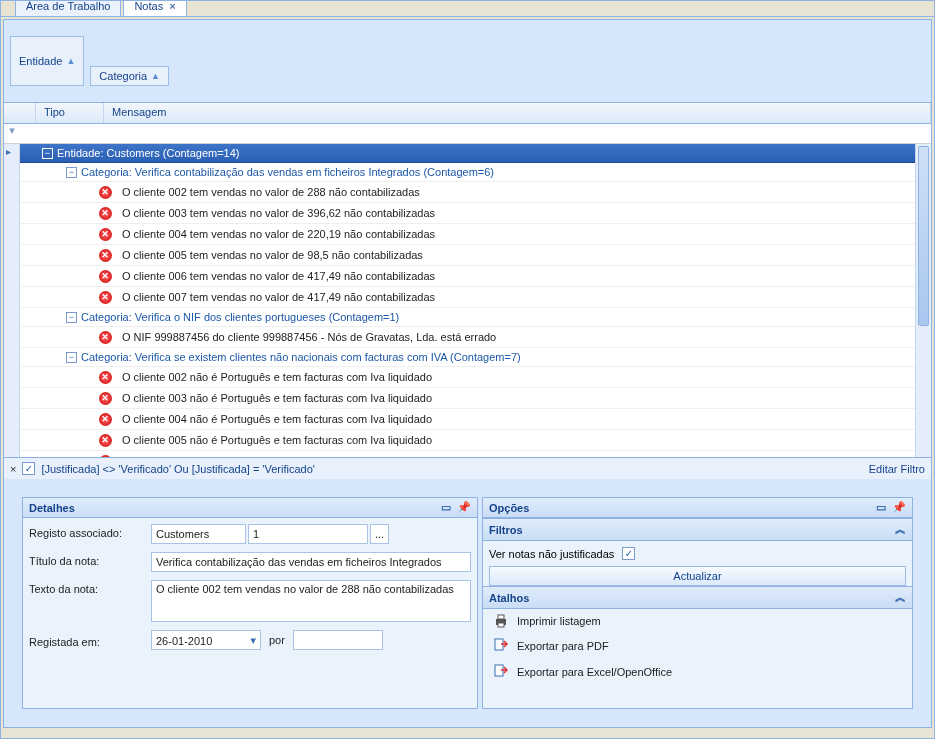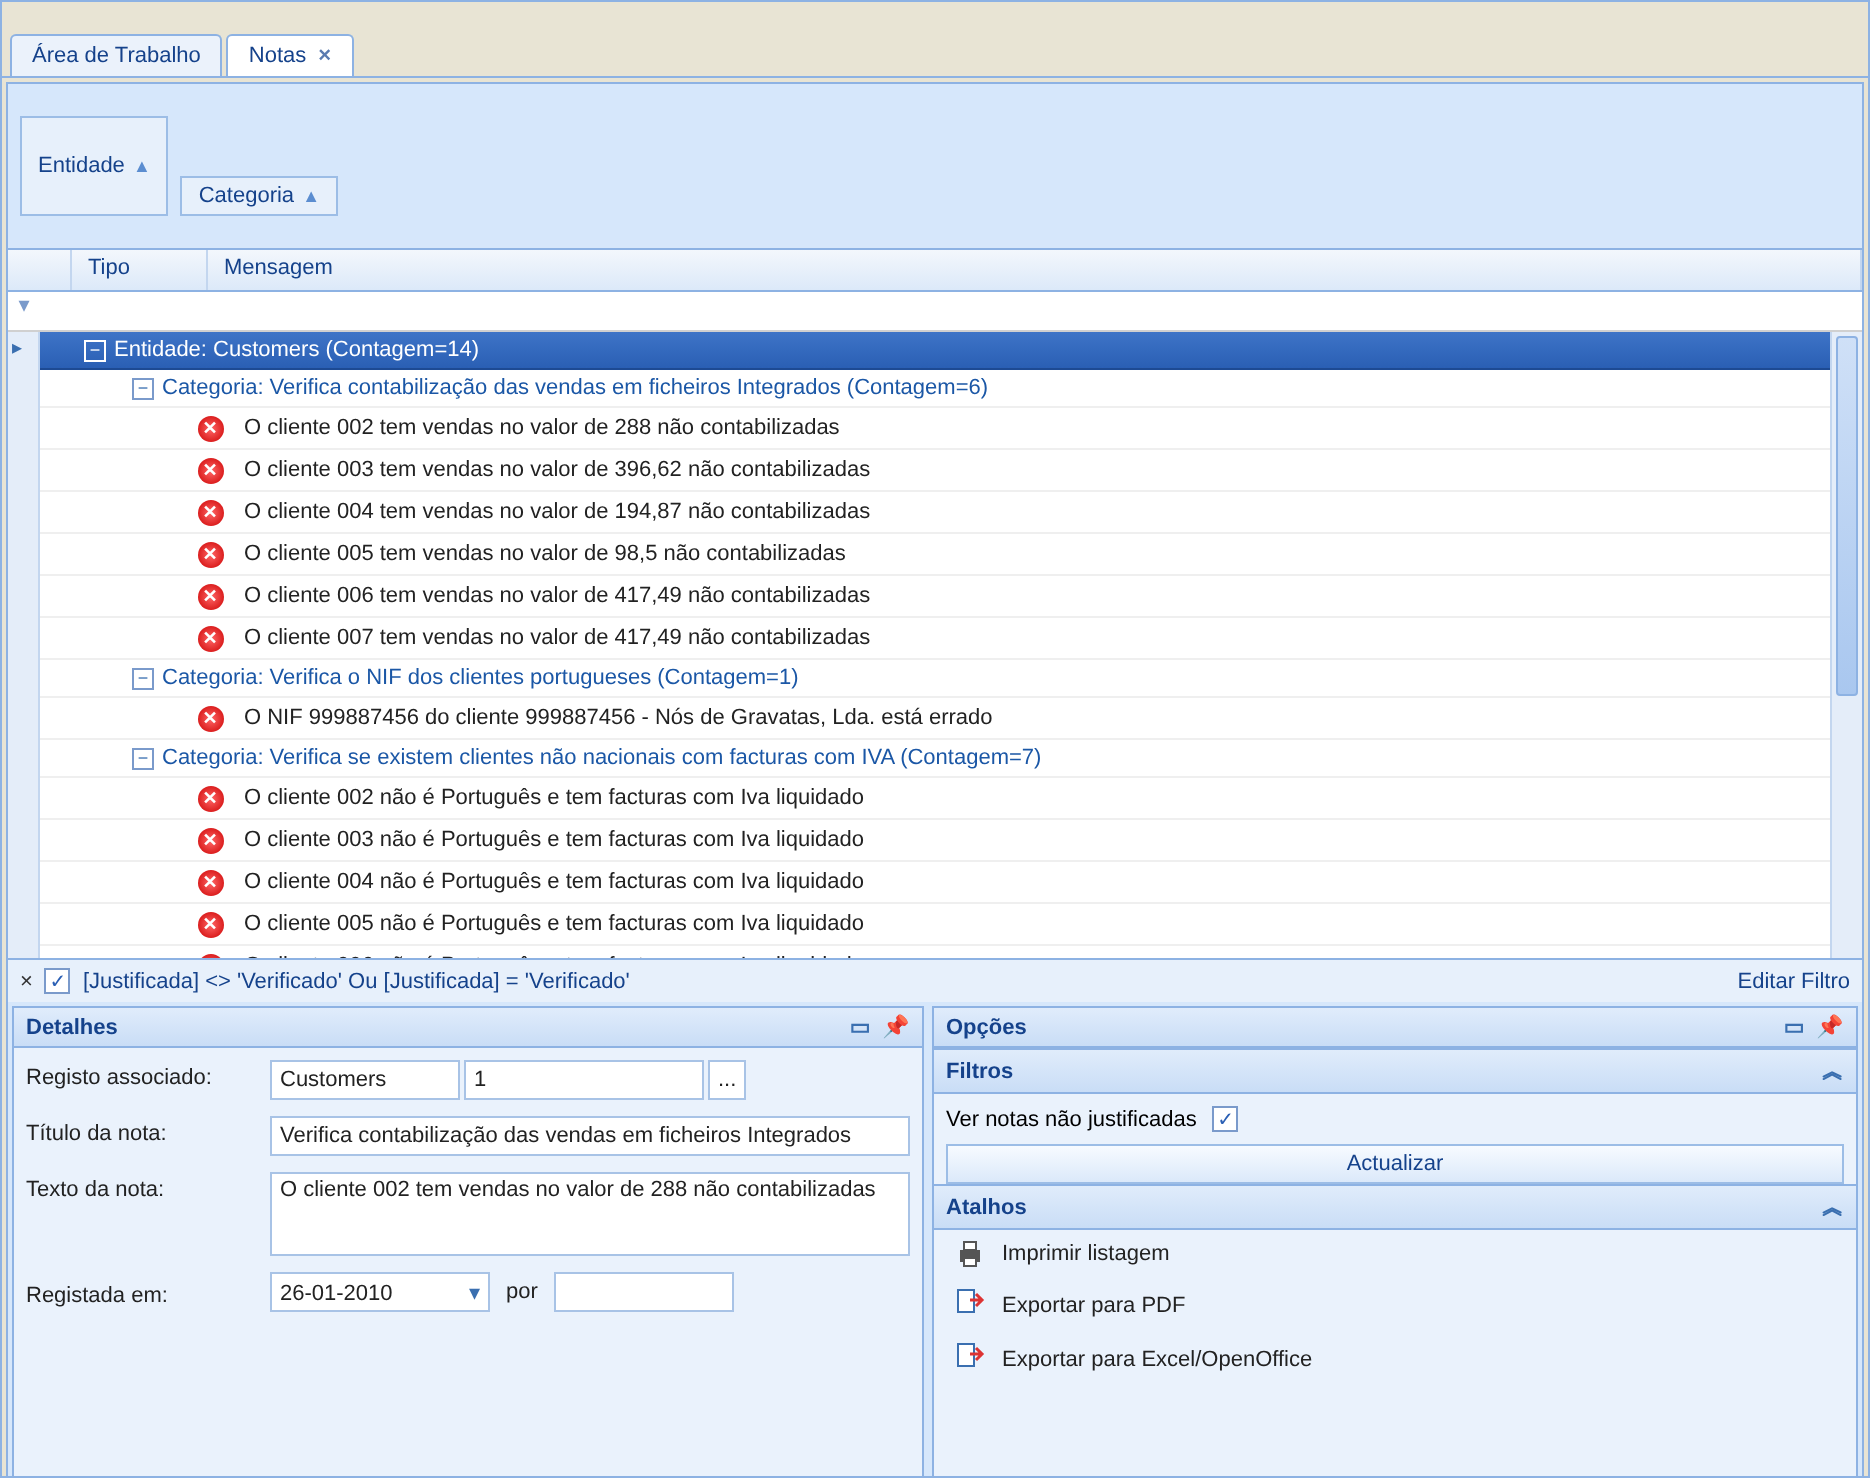--- a/index.html
+++ b/index.html
@@ -1,17 +1,17 @@
 <!DOCTYPE html>
 <html><head>
 <meta charset="utf-8">
 <style>
 * { box-sizing: border-box; font-family: Tahoma, Verdana, sans-serif; font-size: 11px; margin: 0; padding: 0; }
 body { background: #e8e4d4; width: 935px; height: 739px; overflow: hidden; border: 1px solid #8db2e3; }
-.tabbar { height: 38px; background: #e8e4d4; border-bottom: 1px solid #8db2e3; display: flex; align-items: flex-end; padding-left: 4px; }
+.tabbar { height: 16px; background: #e8e4d4; border-bottom: 1px solid #8db2e3; display: flex; align-items: flex-end; padding-left: 14px; }
 .tab { padding: 4px 10px; border: 1px solid #8db2e3; border-bottom: none; border-radius: 3px 3px 0 0; background: #ebf2fb; color: #15428b; margin-right: 2px; cursor: pointer; display: flex; align-items: center; gap: 6px; }
 .tab.active { background: #fff; }
 .tab .x { color: #5a7bb0; font-weight: bold; }
 .content { background: #d6e7fb; border: 1px solid #8db2e3; margin: 2px; height: 709px; display: flex; flex-direction: column; }
 .top { flex: 1; display: flex; flex-direction: column; }
 .groupby { padding: 16px 6px; display: flex; gap: 6px; }
 .grp-btn { border: 1px solid #9cbde6; background: #e7f0fb; padding: 3px 8px; color: #15428b; display: flex; align-items: center; gap: 4px; cursor: pointer; }
 .tri { color: #5b8dd0; font-size: 9px; }
 .grid-head { display: flex; background: linear-gradient(#f3f7fc,#dce9f9); border-top: 1px solid #8db2e3; border-bottom: 1px solid #8db2e3; height: 22px; }
 .gh-cell { padding: 3px 8px; border-right: 1px solid #c3d6ef; color: #15428b; }
@@ -31,21 +31,21 @@
 .dr-icon{width:30px;display:flex;justify-content:center;}
 .err-ico{width:13px;height:13px;border-radius:50%;background:radial-gradient(#f66,#c00);display:inline-flex;align-items:center;justify-content:center;color:#fff;font-size:9px;font-weight:bold;}
 .dr-msg{flex:1;padding-left:2px;}
 .left-strip{position:absolute;left:0;top:0;bottom:0;width:16px;background:#e4edf9;border-right:1px solid #c3d6ef;}
 .scroll-v{position:absolute;right:0;top:0;bottom:0;width:16px;background:#e4edf9;border-left:1px solid #c3d6ef;}
 .scroll-v .thumb{position:absolute;left:2px;right:2px;top:2px;height:180px;background:linear-gradient(#cfe0f7,#a9c7ef);border:1px solid #8db2e3;border-radius:2px;}
 .filterbar{height:22px;background:#e7f0fb;border-top:1px solid #8db2e3;display:flex;align-items:center;padding:0 6px;color:#15428b;}
 .filterbar .fx{color:#333;margin-right:6px;cursor:pointer;}
 .filterbar .cb{width:13px;height:13px;border:1px solid #7a9acb;background:#fff;margin-right:6px;display:inline-flex;align-items:center;justify-content:center;color:#2a5fb4;font-size:10px;}
 .filterbar .edit{margin-left:auto;color:#15428b;cursor:pointer;}
-.bottom{height:248px;display:flex;gap:4px;padding:2px;}
+.bottom{height:248px;display:flex;gap:4px;padding:18px;}
 .panel{flex:1;border:1px solid #8db2e3;background:#eaf2fc;display:flex;flex-direction:column;}
 .panel.left{flex:0 0 456px;}
 .pnl-title{background:linear-gradient(#e0ecfb,#c9ddf6);padding:3px 6px;color:#15428b;font-weight:bold;border-bottom:1px solid #8db2e3;display:flex;align-items:center;}
 .pnl-title .ticons{margin-left:auto;display:flex;gap:6px;color:#3a6fb0;}
 .pnl-body{padding:6px;flex:1;overflow:auto;}
 .frow{display:flex;align-items:flex-start;margin-bottom:8px;gap:2px;}
 .flabel{width:120px;color:#222;padding-top:3px;}
 .finput{border:1px solid #a8c3e6;background:#fff;padding:2px 4px;color:#222;height:20px;}
 .finput.wide{flex:1;}
 .finput.num{width:120px;}
@@ -124,21 +124,21 @@
             <div class="dr-icon">
               <span class="err-ico">✕</span>
             </div>
             <div class="dr-msg">O cliente 003 tem vendas no valor de 396,62 não contabilizadas</div>
           </div>
           <div class="data-row">
             <div class="dr-gutter"></div>
             <div class="dr-icon">
               <span class="err-ico">✕</span>
             </div>
-            <div class="dr-msg">O cliente 004 tem vendas no valor de 194,87 não contabilizadas</div>
+            <div class="dr-msg">O cliente 004 tem vendas no valor de 220,19 não contabilizadas</div>
           </div>
           <div class="data-row">
             <div class="dr-gutter"></div>
             <div class="dr-icon">
               <span class="err-ico">✕</span>
             </div>
             <div class="dr-msg">O cliente 005 tem vendas no valor de 98,5 não contabilizadas</div>
           </div>
           <div class="data-row">
             <div class="dr-gutter"></div>

